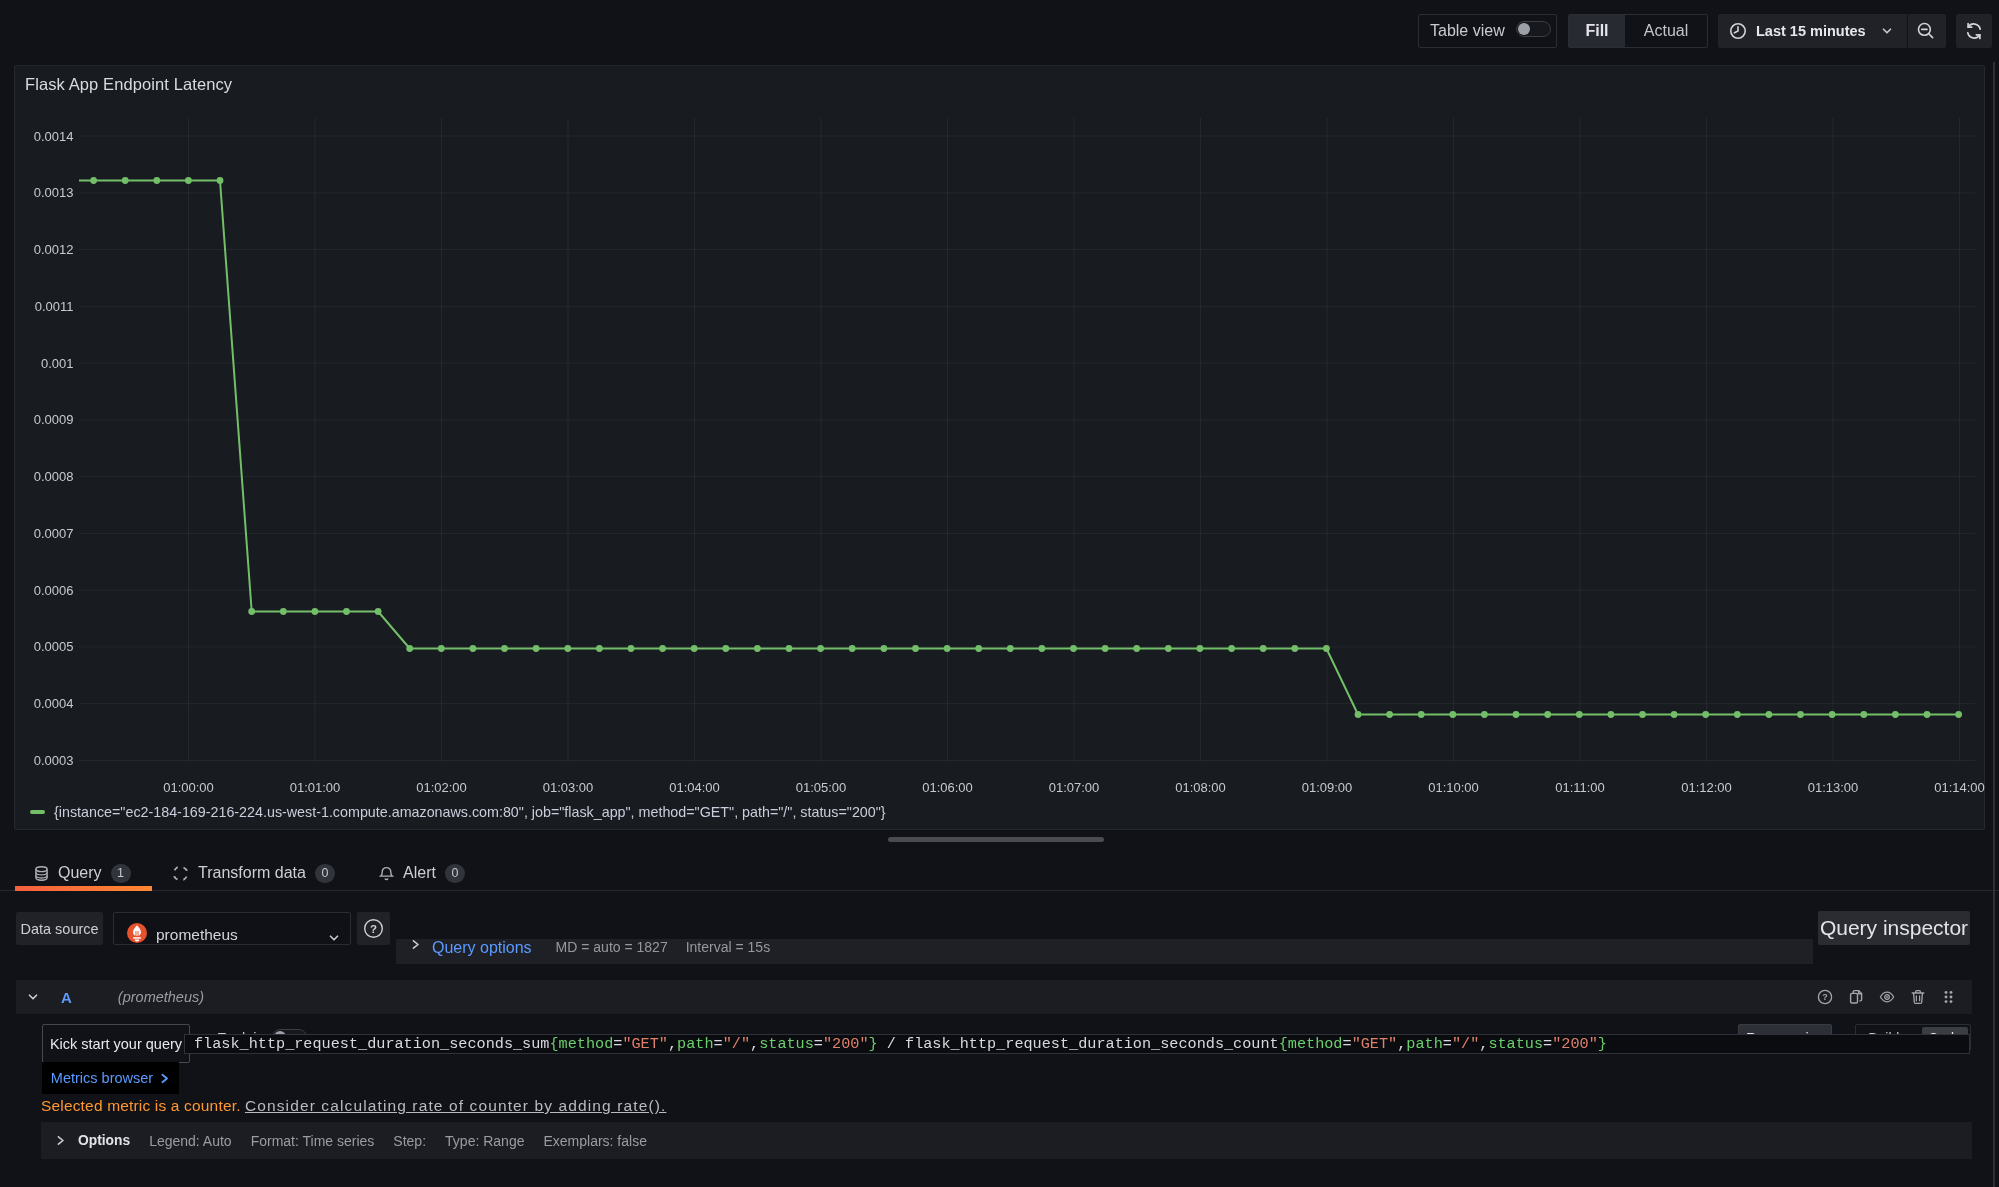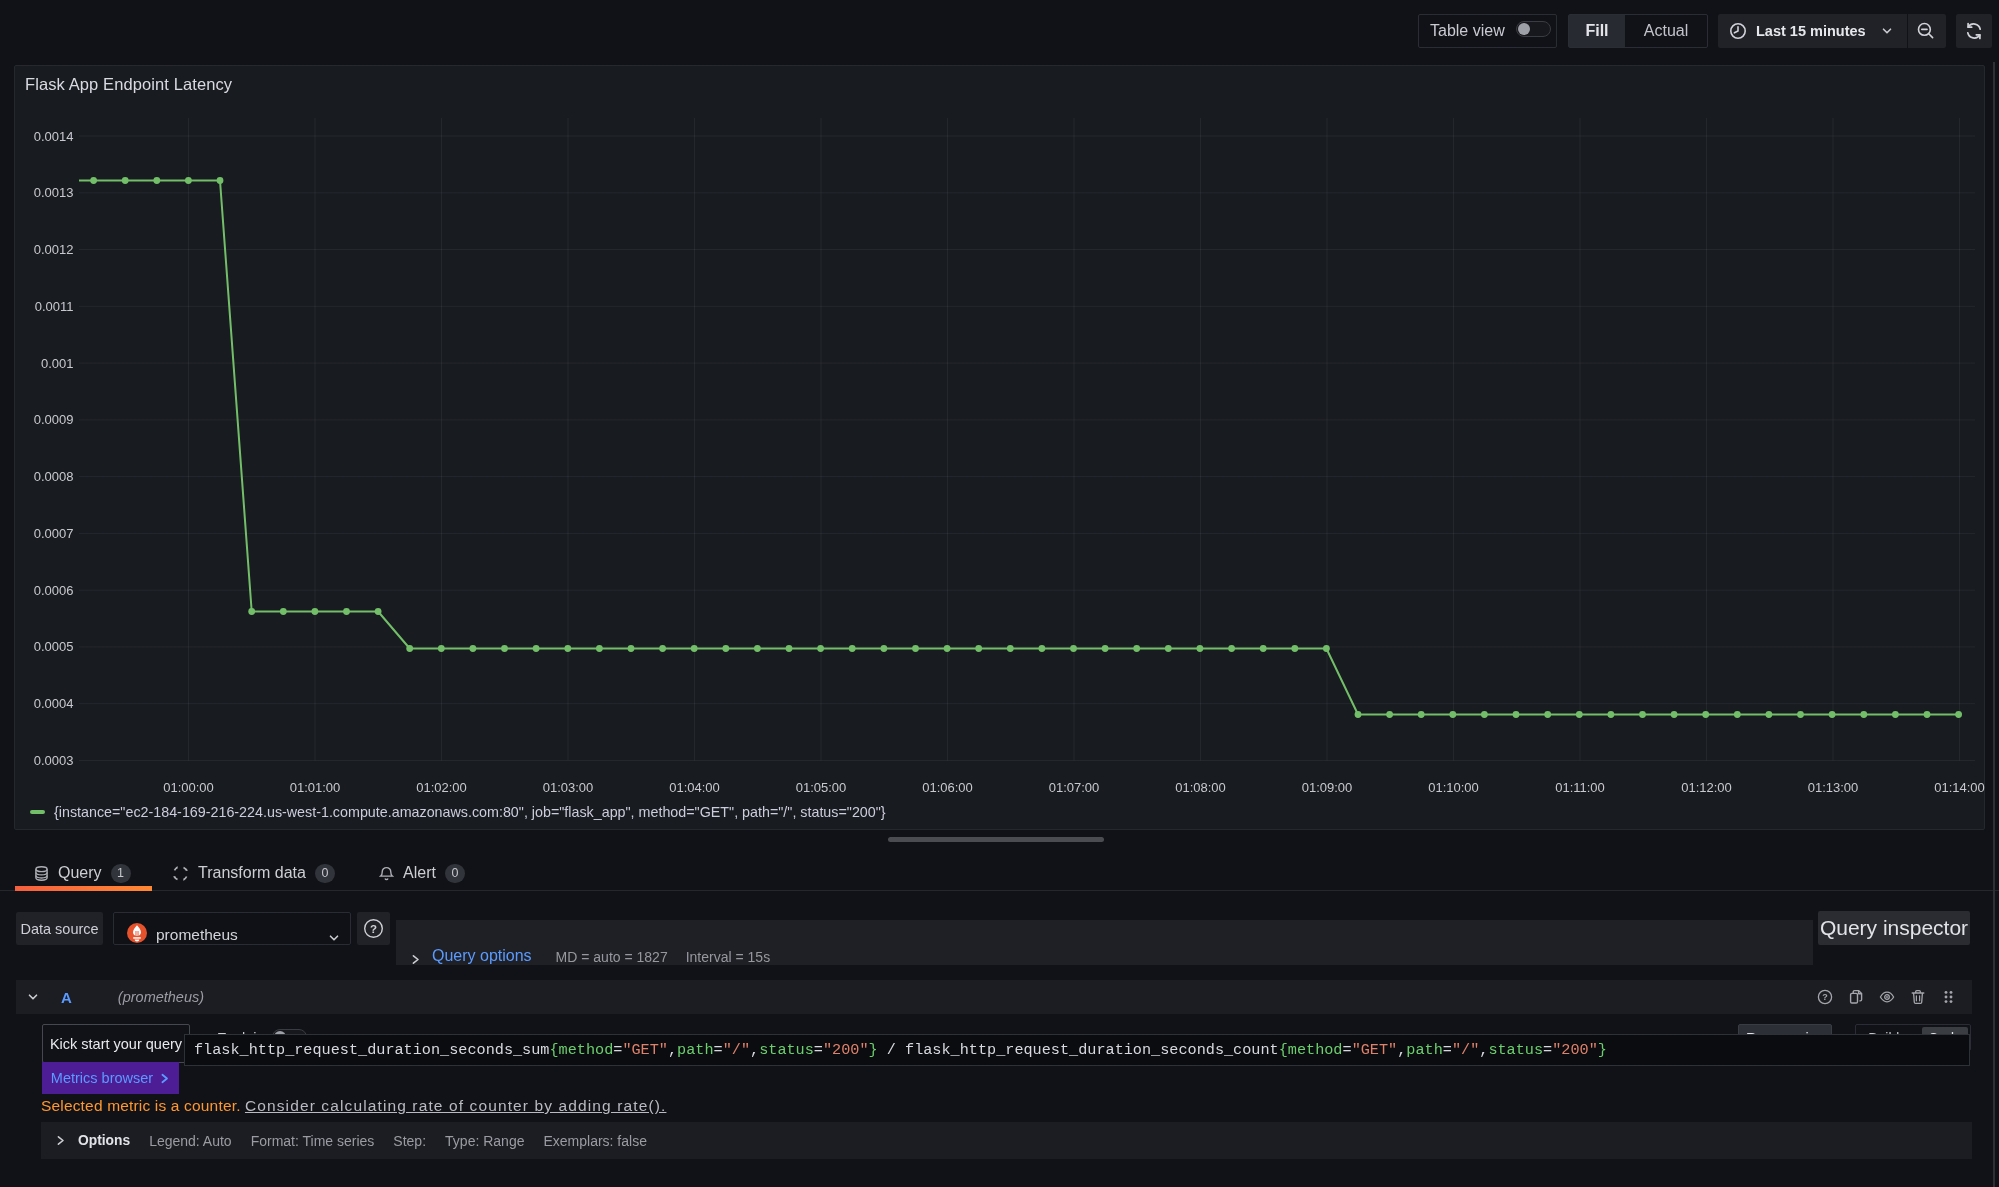--- a/index.html
+++ b/index.html
@@ -22,22 +22,22 @@
 .tab .tname { font-weight:500; }
 .badge { display:inline-flex; align-items:center; justify-content:center; min-width:20px; height:19px;
   padding:0 5px; margin-left:9px; border-radius:10px; background:#32343c; color:#c6c7cd; font-size:12.5px; }
 .underline { position:absolute; left:15px; top:886px; width:137px; height:5px;
   background:linear-gradient(90deg,#f55f3e,#ff8833); }
 
 .chip { position:absolute; display:flex; align-items:center; justify-content:center;
   background:#202227; border-radius:2px; color:#cdced6; font-size:14.5px; }
 .ds-dd { position:absolute; left:113px; top:912px; width:238px; height:33px; background:#101116;
   border:1px solid #2a2c33; border-radius:2px; display:flex; align-items:flex-end; }
-.qo-band { position:absolute; left:396px; top:920px; width:1417px; height:45px; background:#1e2025;
-  display:flex; align-items:flex-end; }
+.qo-band { position:absolute; left:396px; top:939px; width:1417px; height:25px; background:#1e2025;
+  display:flex; align-items:flex-start; }
 .btn { position:absolute; display:flex; align-items:center; justify-content:center; border-radius:2px;
   font-size:14.5px; font-weight:500; color:#e2e3e9; }
 
 .rowhead { position:absolute; left:16px; top:980px; width:1956px; height:34px; background:#1b1d22;
   display:flex; align-items:center; }
 .input { position:absolute; background:#0b0c10; border:1px solid #2e3138; }
 .mono { font-family:"Liberation Mono",monospace; font-size:15.2px; }
 
 .toggle { position:relative; display:inline-block; width:35px; height:16px; border-radius:9px;
   background:#17181d; border:1px solid #3a3c43; }
@@ -335,27 +335,27 @@
 
 <div class="btn" style="left:42px;top:1024px;width:148px;height:39px;border:1px solid #46484f;color:#e8e9ee;">Kick start your query</div>
 <span class="abs" style="left:217px;top:1030px;font-size:14.5px;color:#cdced5;">Explain</span>
 <span class="abs" style="left:272px;top:1029px;"><span class="toggle" style=""><span class="knob"></span></span></span>
 <div class="btn" style="left:1738px;top:1024px;width:94px;height:27px;background:#2d2f36;border:1px solid #3a3c43;">Run queries</div>
 <div class="abs" style="left:1855px;top:1024px;width:116px;height:27px;border:1px solid #2b2d34;border-radius:2px;display:flex;padding:2px;">
   <div style="flex:1;display:flex;align-items:center;justify-content:center;font-size:14px;color:#c2c3cb;">Builder</div>
   <div style="width:46px;background:#3a3d42;border-radius:2px;display:flex;align-items:center;justify-content:center;font-size:14px;font-weight:500;color:#e6e7ec;">Code</div>
 </div>
 
-<div class="abs" style="left:42px;top:1062px;width:137px;height:32px;background:#4c1d95;display:flex;align-items:center;justify-content:center;">
+<div class="abs" style="left:42px;top:1062px;width:137px;height:32px;background:#000000;display:flex;align-items:center;justify-content:center;">
   <span style="font-size:14.5px;font-weight:500;color:#5b9bff;margin-right:6px;">Metrics browser</span>
     <svg width="11" height="11" viewBox="0 0 11 11" style="">
       <path d="M3.4 1.8 L8 5.5 L3.4 9.2" fill="none" stroke="#5b9bff" stroke-width="1.8" stroke-linecap="round" stroke-linejoin="round"></path>
     </svg>
 </div>
-<div class="input" style="left:184px;top:1034px;width:1786px;height:32px;display:flex;align-items:center;">
+<div class="input" style="left:184px;top:1034px;width:1786px;height:20px;display:flex;align-items:center;">
   <span class="mono" style="margin-left:9px;color:#d8d9e0;white-space:pre;">flask_http_request_duration_seconds_sum<span style="color:#6ccf6e;">{method</span>=<span style="color:#e0826b;">"GET"</span>,<span style="color:#6ccf6e;">path</span>=<span style="color:#e0826b;">"/"</span>,<span style="color:#6ccf6e;">status</span>=<span style="color:#e0826b;">"200"</span><span style="color:#6ccf6e;">}</span> / flask_http_request_duration_seconds_count<span style="color:#6ccf6e;">{method</span>=<span style="color:#e0826b;">"GET"</span>,<span style="color:#6ccf6e;">path</span>=<span style="color:#e0826b;">"/"</span>,<span style="color:#6ccf6e;">status</span>=<span style="color:#e0826b;">"200"</span><span style="color:#6ccf6e;">}</span></span>
 </div>
 
 <div class="abs" style="left:41px;top:1097px;font-size:15.5px;">
   <span style="color:#ff9830;letter-spacing:0.17px;">Selected metric is a counter.</span>
   <span style="color:#b9bac2;text-decoration:underline;letter-spacing:1.12px;"> Consider calculating rate of counter by adding rate().</span>
 </div>
 
 <div class="optrow">
   <span style="display:flex;margin-left:14px;">

